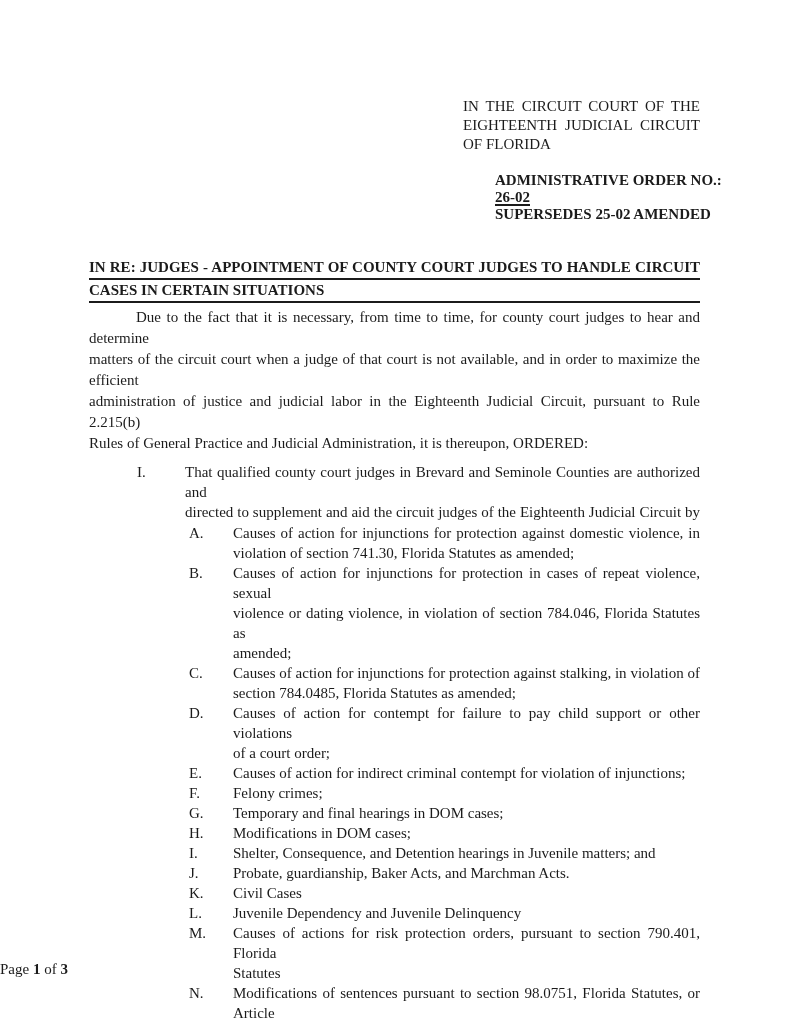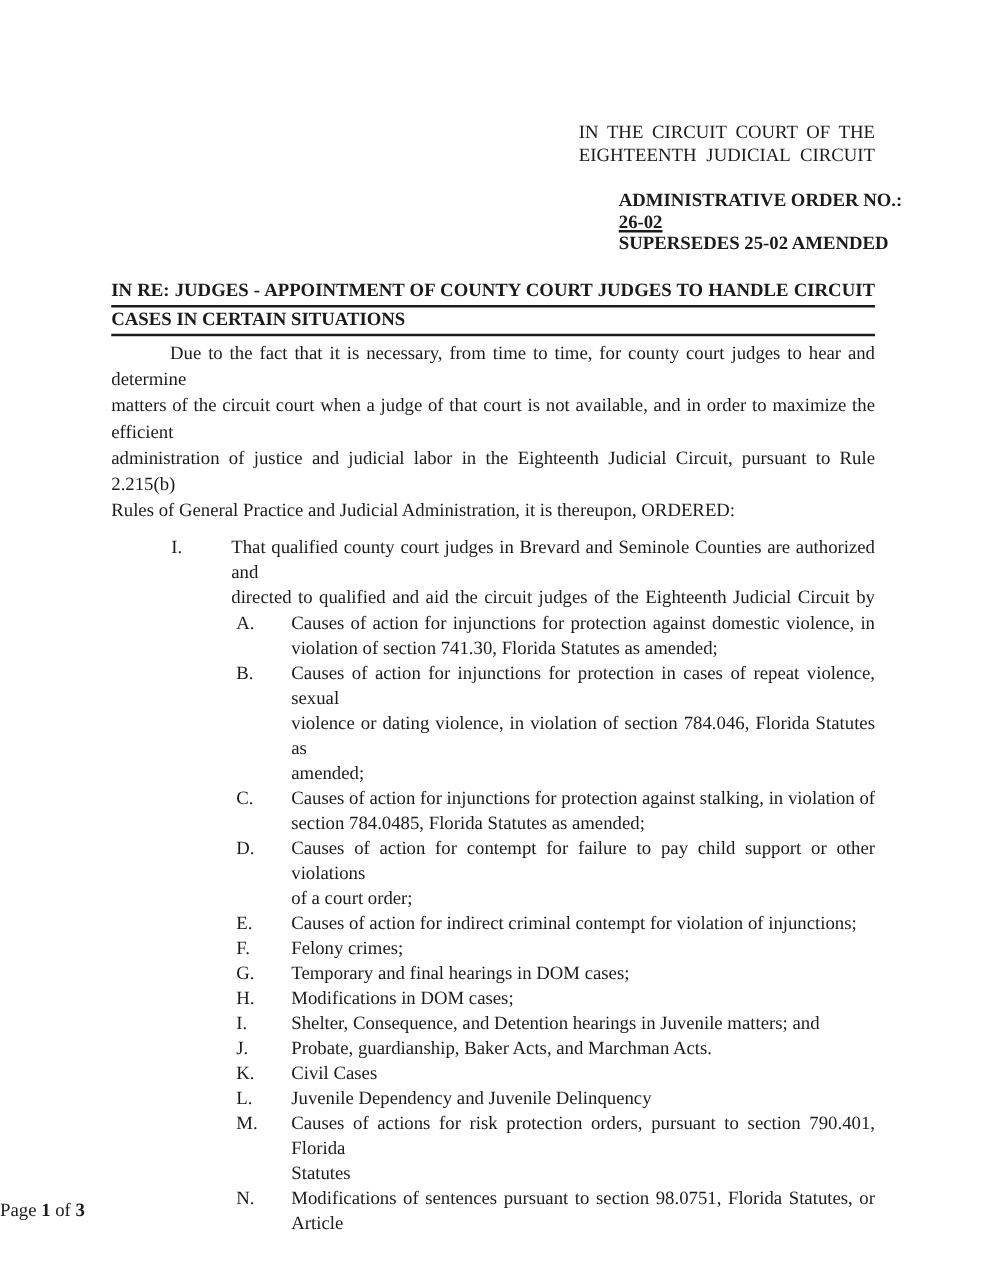--- a/index.html
+++ b/index.html
@@ -52,21 +52,21 @@
     margin-left: 32px;
   }
   .order-number {
     text-decoration: underline;
     text-decoration-thickness: 2px;
     text-underline-offset: 2px;
   }
 
   
   .doc-title {
-    margin-top: 19px;
+    margin-top: 34px;
     font-weight: bold;
   }
   .title-line {
     line-height: 20px;
     border-bottom: 2px solid #1b1b1b;
     padding-bottom: 1px;
   }
 
   
   .intro {
@@ -128,20 +128,21 @@
 </head>
 <body>
 
 <div class="page">
   <div class="content">
 
     <div class="right-col">
       <div class="court-header">
         <div class="court-line jl ln">IN THE CIRCUIT COURT OF THE</div>
         <div class="court-line jl ln">EIGHTEENTH JUDICIAL CIRCUIT</div>
+        <div class="court-line ln">OF FLORIDA</div>
       </div>
       <div class="order-block">
         <div class="order-line ln">ADMINISTRATIVE ORDER NO.:</div>
         <div class="order-line ln"><span class="order-number">26-02</span></div>
         <div class="order-line ln">SUPERSEDES 25-02 AMENDED</div>
       </div>
     </div>
 
     <div class="doc-title">
       <div class="title-line jl ln">IN RE: JUDGES - APPOINTMENT OF COUNTY COURT JUDGES TO HANDLE CIRCUIT</div>
@@ -151,21 +152,21 @@
     <div class="intro">
       <div class="ln jl first">Due to the fact that it is necessary, from time to time, for county court judges to hear and determine</div>
       <div class="ln jl">matters of the circuit court when a judge of that court is not available, and in order to maximize the efficient</div>
       <div class="ln jl">administration of justice and judicial labor in the Eighteenth Judicial Circuit, pursuant to Rule 2.215(b)</div>
       <div class="ln">Rules of General Practice and Judicial Administration, it is thereupon, ORDERED:</div>
     </div>
 
     <div class="section-i">
       <span class="sec-label">I.</span>
       <div class="ln jl">That qualified county court judges in Brevard and Seminole Counties are authorized and</div>
-      <div class="ln jl">directed to qualified and aid the circuit judges of the Eighteenth Judicial Circuit by</div>
+      <div class="ln jl">directed to supplement and aid the circuit judges of the Eighteenth Judicial Circuit by</div>
     </div>
 
     <div class="items">
 
       <div class="item-row">
         <span class="item-label">A.</span>
         <div class="ln jl">Causes of action for injunctions for protection against domestic violence, in</div>
         <div class="ln">violation of section 741.30, Florida Statutes as amended;</div>
       </div>
 

